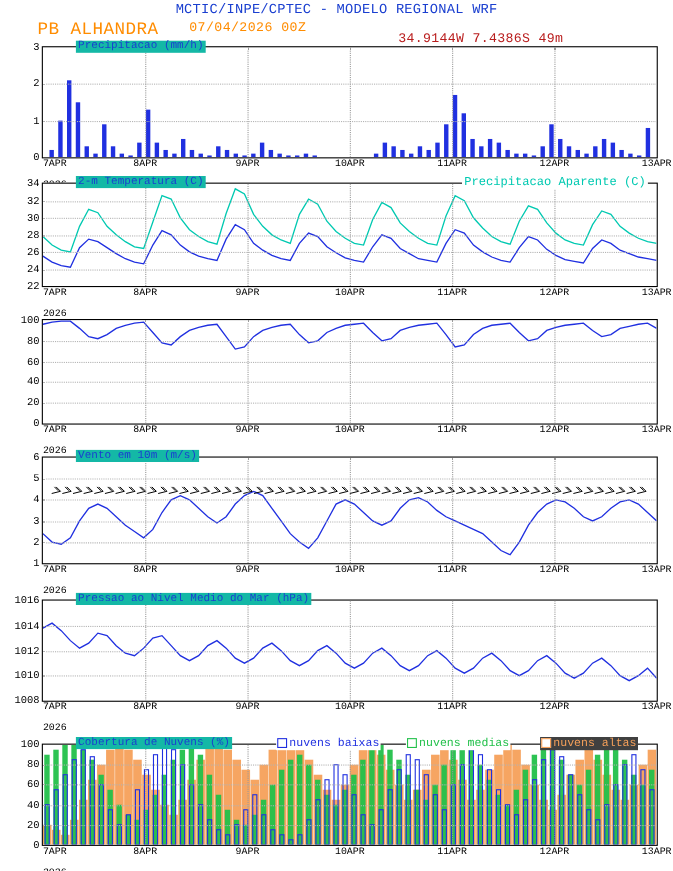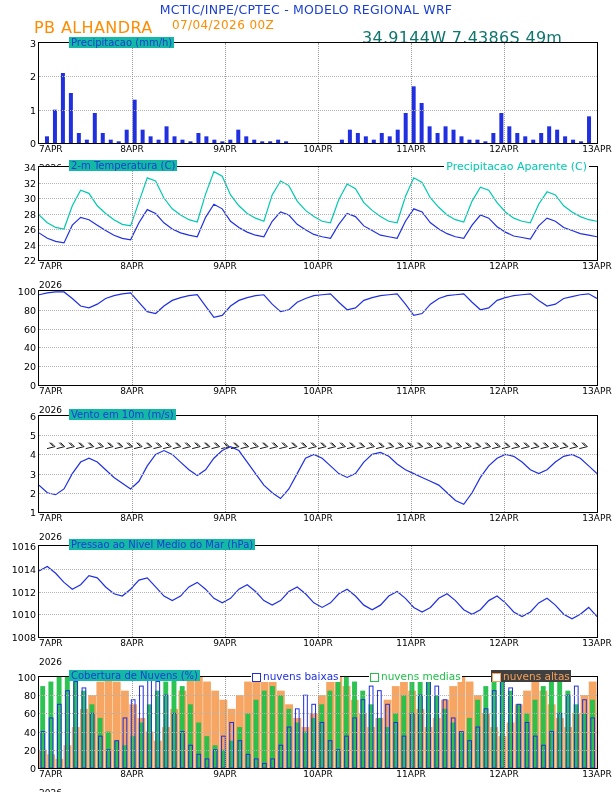--- a/index.html
+++ b/index.html
@@ -1,21 +1,21 @@
 <!DOCTYPE html>
 <html><head>
 <meta charset="utf-8">
 <style>
   html,body{margin:0;padding:0;background:#ffffff;}
   body{width:612px;height:792px;font-family:"DejaVu Sans",sans-serif;overflow:hidden;}
-  .page{position:relative;width:612px;height:640px;}
+  .page{position:relative;width:612px;height:640px;font-family:Liberation Mono, monospace;}
   .title{position:absolute;top:2px;left:0;width:612px;text-align:center;color:#1a3fd0;font-size:12.5px;letter-spacing:0.2px;}
   .subleft{position:absolute;top:18px;left:34px;color:#ff8c00;font-size:16px;letter-spacing:0.4px;}
   .subdate{position:absolute;top:18px;left:172px;color:#ff8c00;font-size:12px;letter-spacing:0.4px;}
-  .subright{position:absolute;top:28px;left:362px;color:#0f766e;font-size:16px;letter-spacing:0.3px;}
+  .subright{position:absolute;top:28px;left:362px;color:#b91c1c;font-size:12px;letter-spacing:0.3px;}
 
   .panel{position:absolute;left:38px;border:1px solid #000;background:#fff;box-sizing:border-box;}
   .panel .plot{position:absolute;inset:0;overflow:hidden;}
   .ptitle{position:absolute;font-size:10px;color:#1a3fd0;background:#14b8a6;padding:0 2px;white-space:nowrap;z-index:6;}
   .ptitle2{position:absolute;font-size:11px;color:#00c9b1;background:#fff;padding:0 2px;white-space:nowrap;z-index:6;}
   .ylab{position:absolute;right:100%;margin-right:3px;font-size:9.5px;color:#000;transform:translateY(-50%);white-space:nowrap;text-align:right;}
   .xlab{position:absolute;top:100%;margin-top:1px;font-size:9px;color:#000;transform:translateX(-50%);white-space:nowrap;}
   .xlab.left{transform:translateX(0);}
   .xlab2{position:absolute;top:100%;margin-top:20px;font-size:9px;color:#000;white-space:nowrap;}
   .gridv{position:absolute;top:0;bottom:0;width:0;border-left:1px dotted #9a9a9a;}

